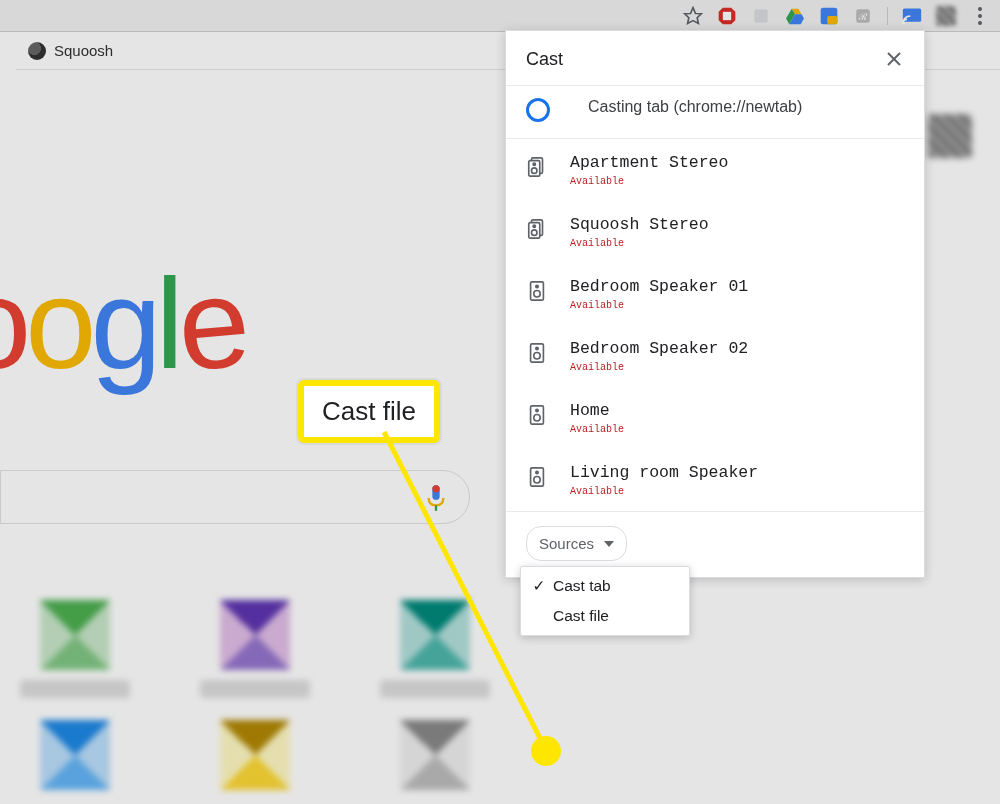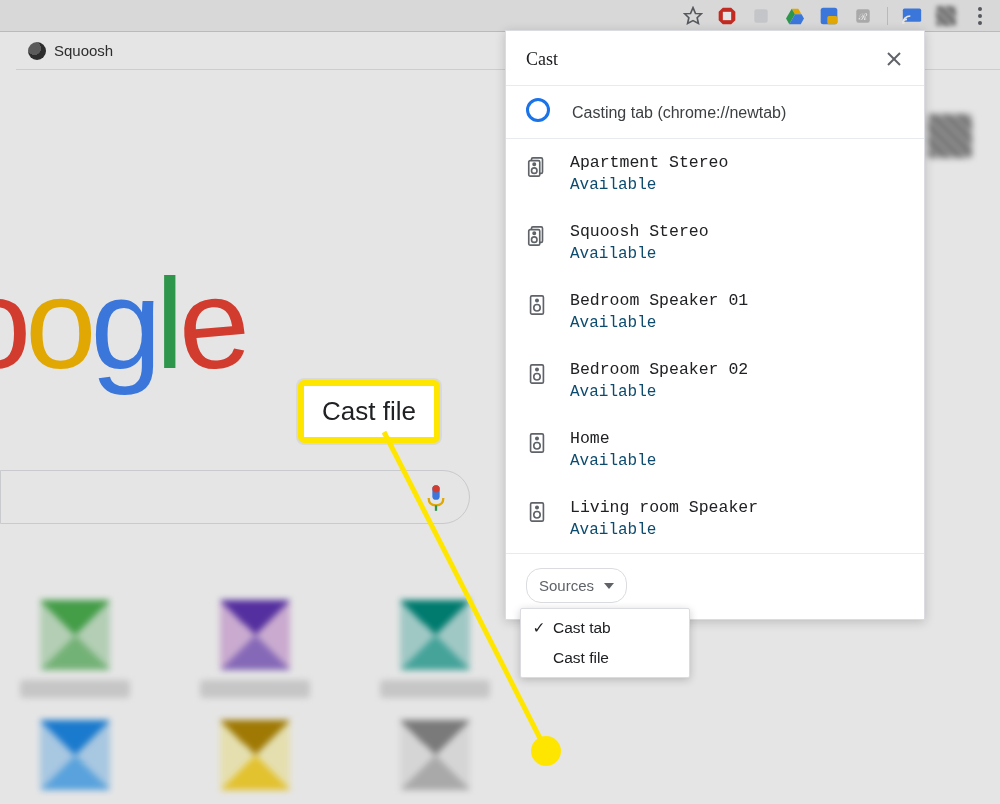--- a/index.html
+++ b/index.html
@@ -52,29 +52,29 @@
     conic-gradient(from 45deg,#eee 0 25%,#bdbdbd 0 50%,#eee 0 75%,#888 0); }
   .tile-label { position:absolute; left:-20px; right:-20px; top:80px; height:18px; border-radius:4px; background:#ddd; filter: blur(3px); }
 
   
   .corner-avatar { position:absolute; right:28px; top:44px; width:44px; height:44px; border-radius:4px; filter:blur(3px); background:
     linear-gradient(45deg,#777 25%,#aaa 25% 50%,#777 50% 75%,#aaa 75%); background-size: 14px 14px; }
 
   
   .cast-popup { position:absolute; right:75px; top:30px; width:420px; background:#fff; border:1px solid #dadce0; box-shadow: 0 2px 10px rgba(0,0,0,0.18); z-index: 100; }
   .cast-header { display:flex; align-items:center; justify-content:space-between; padding:14px 16px 12px 20px; }
-  .cast-title { font-size:18px; color:#202124;font-family:Liberation Serif, serif; }
+  .cast-title { font-size:18px; color:#202124; }
   .close-btn { width:28px; height:28px; display:flex; align-items:center; justify-content:center; cursor:pointer; color:#5f6368; border-radius:50%; }
   .cast-divider { height:1px; background:#e8eaed; }
   .cast-row { display:flex; align-items:flex-start; padding:14px 18px 14px 20px; gap:22px; cursor:pointer; }
   .dev-icon { width:22px; height:22px; flex-shrink:0; margin-top:3px; display:flex; align-items:center; justify-content:center; color:#5f6368; }
   .dev-texts { display:flex; flex-direction:column; gap:4px;font-family:Liberation Mono, monospace; }
   .dev-name { font-size:16.5px; color:#202124; }
-  .dev-status { font-size:16px; color:#0c4a6e; }
-  .casting-row { padding:12px 18px 16px 20px; display:flex; gap:22px; align-items:flex-end; border-bottom:1px solid #e8eaed; }
+  .dev-status { font-size:10px; color:#b91c1c; }
+  .casting-row { padding:12px 18px 16px 20px; display:flex; gap:38px; align-items:flex-start; border-bottom:1px solid #e8eaed; }
   .casting-icon { width:24px; height:24px; border:3px solid #1a73e8; border-radius:50%; position:relative; flex-shrink:0; }
   .casting-label { font-size:16px; color:#3c4043; }
 
   .cast-footer { padding:14px 18px 16px 20px; border-top:1px solid #e8eaed; position:relative; }
   .sources-btn { display:inline-flex; align-items:center; gap:10px; border:1px solid #dadce0; border-radius:15px; padding:8px 12px; font-size:15px; color:#5f6368; background:#fff; cursor:pointer; }
 
   
   .sources-menu { position:absolute; left:14px; top:54px; width:170px; background:#fff; border:1px solid #dadce0; box-shadow:0 2px 8px rgba(0,0,0,0.2); border-radius:2px; padding:4px 0; z-index:120; }
   .menu-item { display:flex; align-items:center; padding:6px 10px 6px 10px; gap:6px; font-size:15.5px; color:#202124; cursor:pointer; }
   .check { width:16px; text-align:center; color:#202124; }

